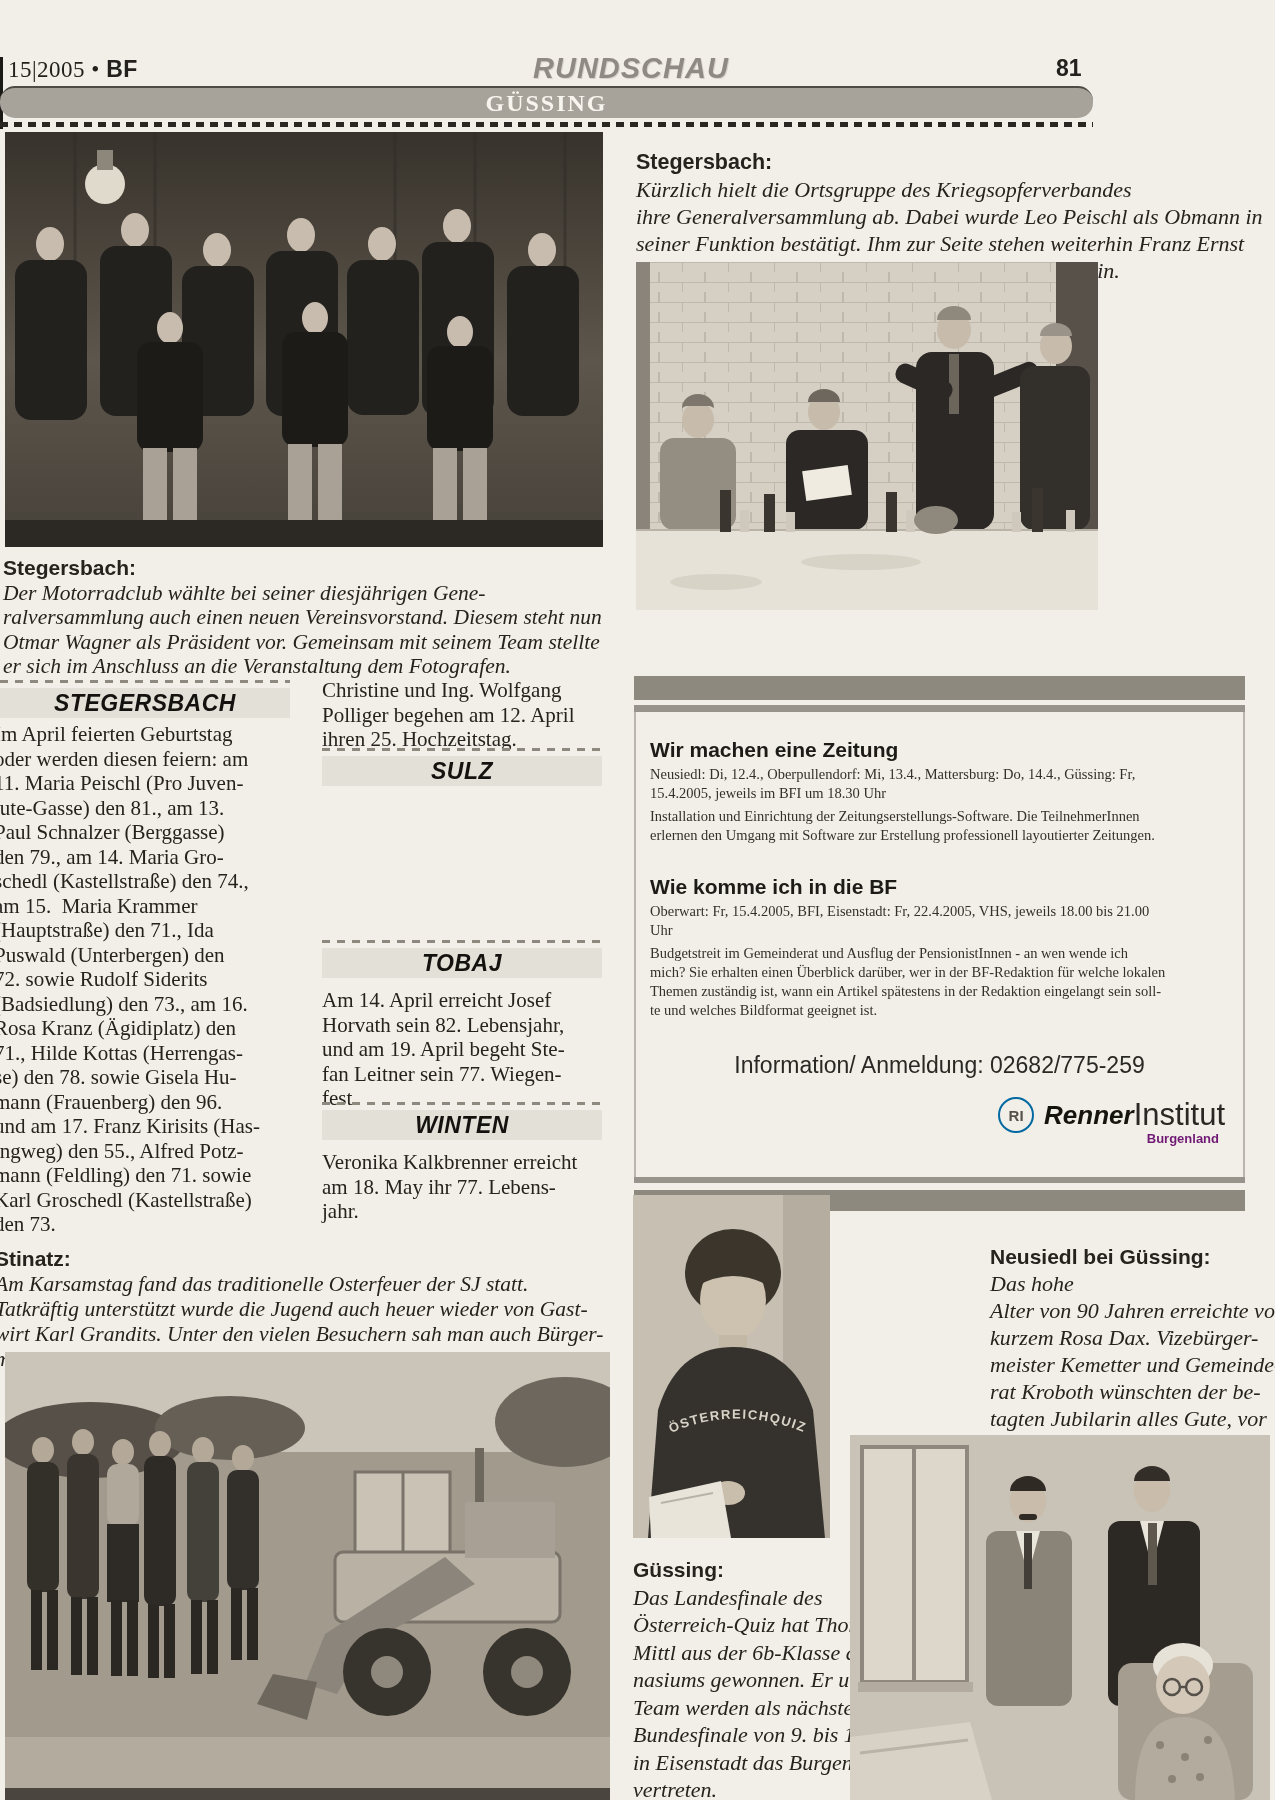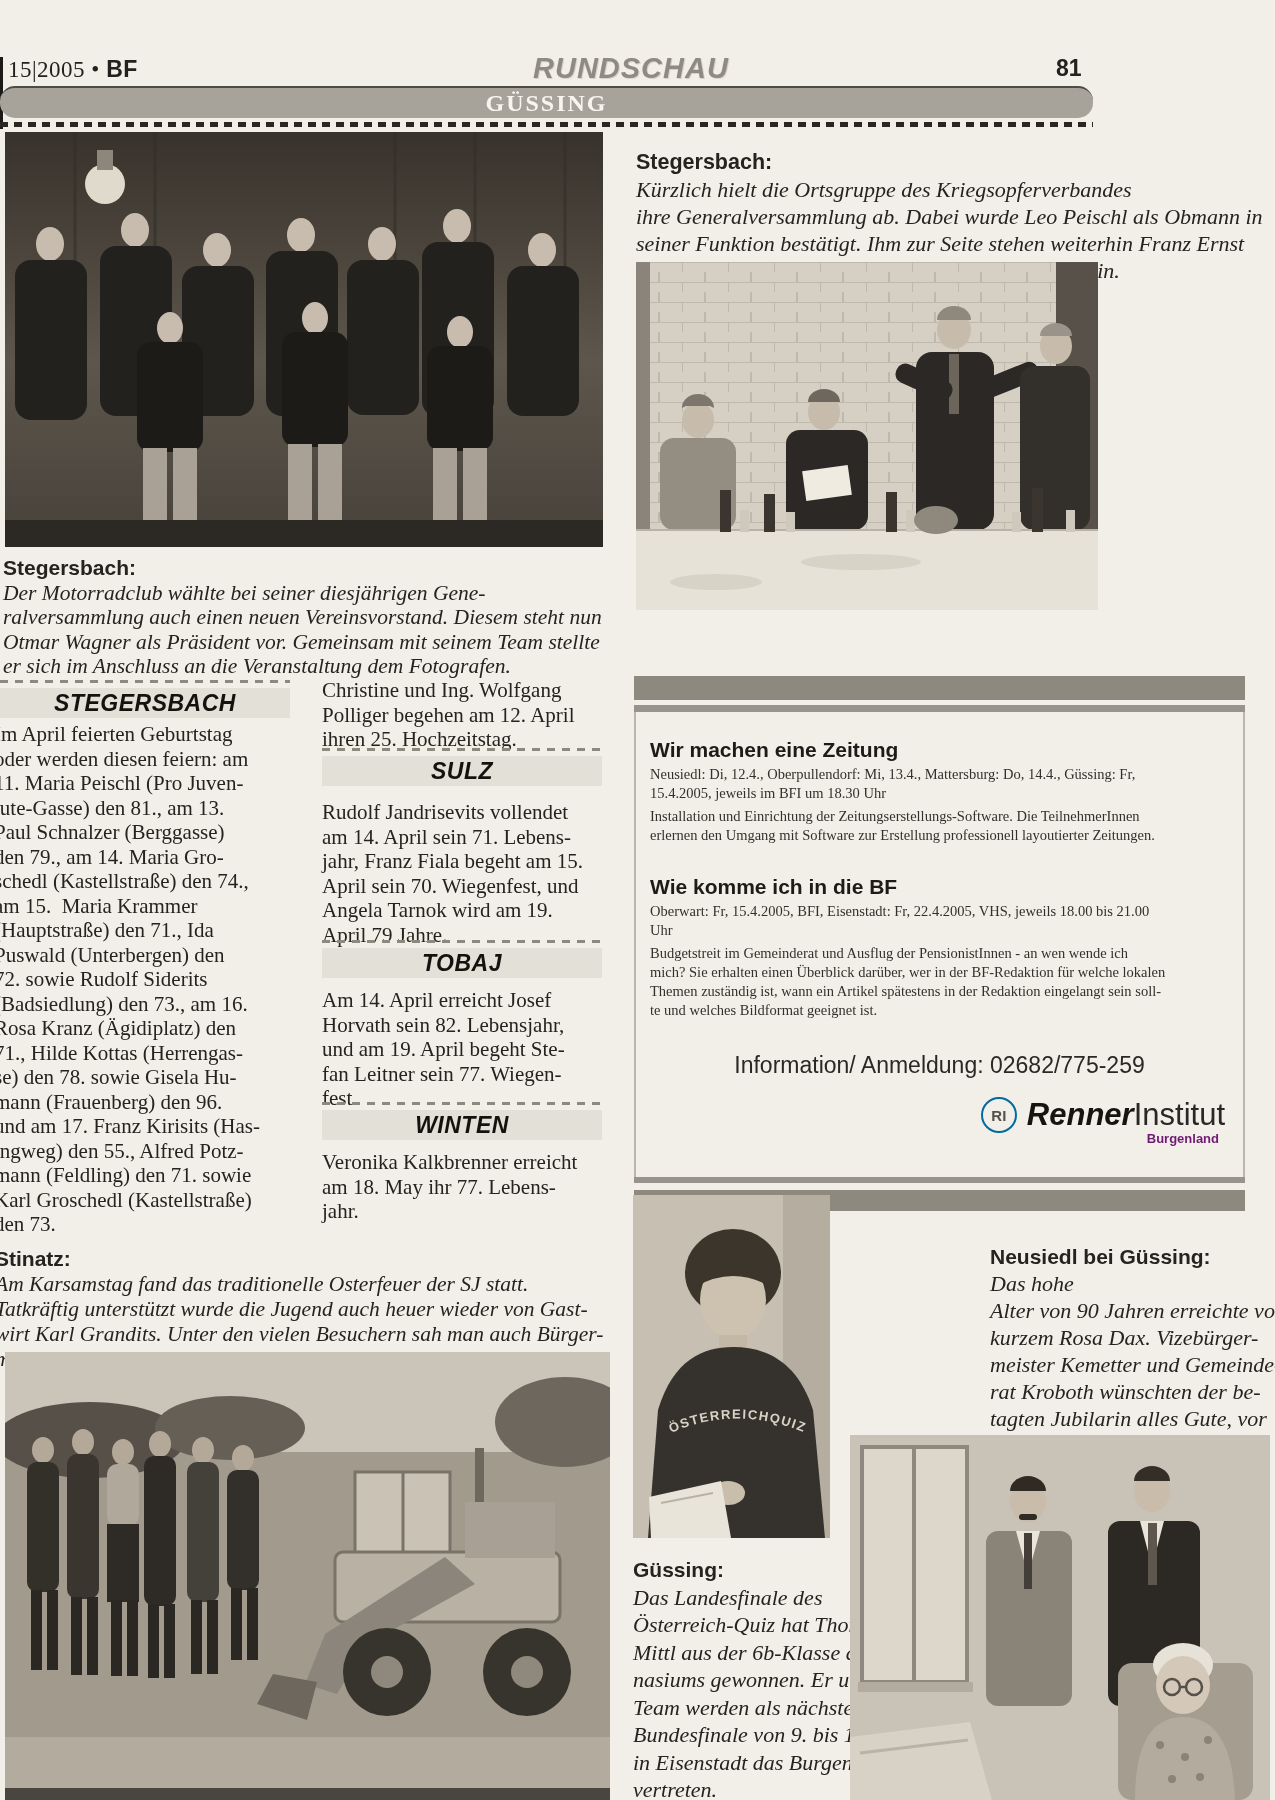--- a/index.html
+++ b/index.html
@@ -42,21 +42,21 @@
   .box h3{margin:0;font-family:"Liberation Sans",sans-serif;font-size:21px;color:#1d1b17;}
   .box p{margin:3px 0 0 0;font-size:14.5px;line-height:19px;white-space:pre;color:#33302b;}
   .box .desc{margin-top:4px;}
   .box .h2gap{margin-top:30px;}
   .contact{margin-top:32px;text-align:center;font-family:"Liberation Sans",sans-serif;
            font-size:23px;color:#2a2824;}
   .logorow{margin-top:18px;display:flex;justify-content:flex-end;align-items:center;padding-right:4px;}
   .ri{width:32px;height:32px;border:2px solid #0369a1;border-radius:50%;display:flex;align-items:center;
       justify-content:center;font-family:"Liberation Sans",sans-serif;font-weight:bold;font-size:15px;
       color:#55524c;margin-right:10px;}
-  .renner{font-family:"Liberation Sans",sans-serif;font-style:italic;font-weight:bold;font-size:31px;color:#16140f;}
+  .renner{font-family:"Liberation Sans",sans-serif;font-style:italic;font-weight:bold;font-size:26px;color:#16140f;}
   .institut{font-family:"Liberation Sans",sans-serif;font-size:31px;color:#2a2824;}
   .burgenland{text-align:right;padding-right:10px;font-family:"Liberation Sans",sans-serif;
               font-weight:bold;font-size:13px;color:#701a75;margin-top:-2px;}
 </style>
 </head>
 <body>
 
 <div class="page">
 
   <div class="edgemark"></div>
@@ -219,26 +219,20 @@
 mann (Feldling) den 71. sowie
 Karl Groschedl (Kastellstraße)
 den 73.</p>
 
   <p class="bodycol" style="left:322px;top:678px;width:282px;">Christine und Ing. Wolfgang
 Polliger begehen am 12. April
 ihren 25. Hochzeitstag.</p>
   <div class="secbar" style="left:322px;top:756px;width:280px;">
       <span>SULZ</span>
     </div>
-  <p class="bodycol" style="left:322px;top:800px;width:282px;">Rudolf Jandrisevits vollendet
-am 14. April sein 71. Lebens-
-jahr, Franz Fiala begeht am 15.
-April sein 70. Wiegenfest, und
-Angela Tarnok wird am 19.
-April 79 Jahre.</p>
   <div class="secbar" style="left:322px;top:948px;width:280px;">
       <span>TOBAJ</span>
     </div>
   <p class="bodycol" style="left:322px;top:988px;width:282px;">Am 14. April erreicht Josef
 Horvath sein 82. Lebensjahr,
 und am 19. April begeht Ste-
 fan Leitner sein 77. Wiegen-
 fest.</p>
   <div class="secbar" style="left:322px;top:1110px;width:280px;">
       <span>WINTEN</span>

